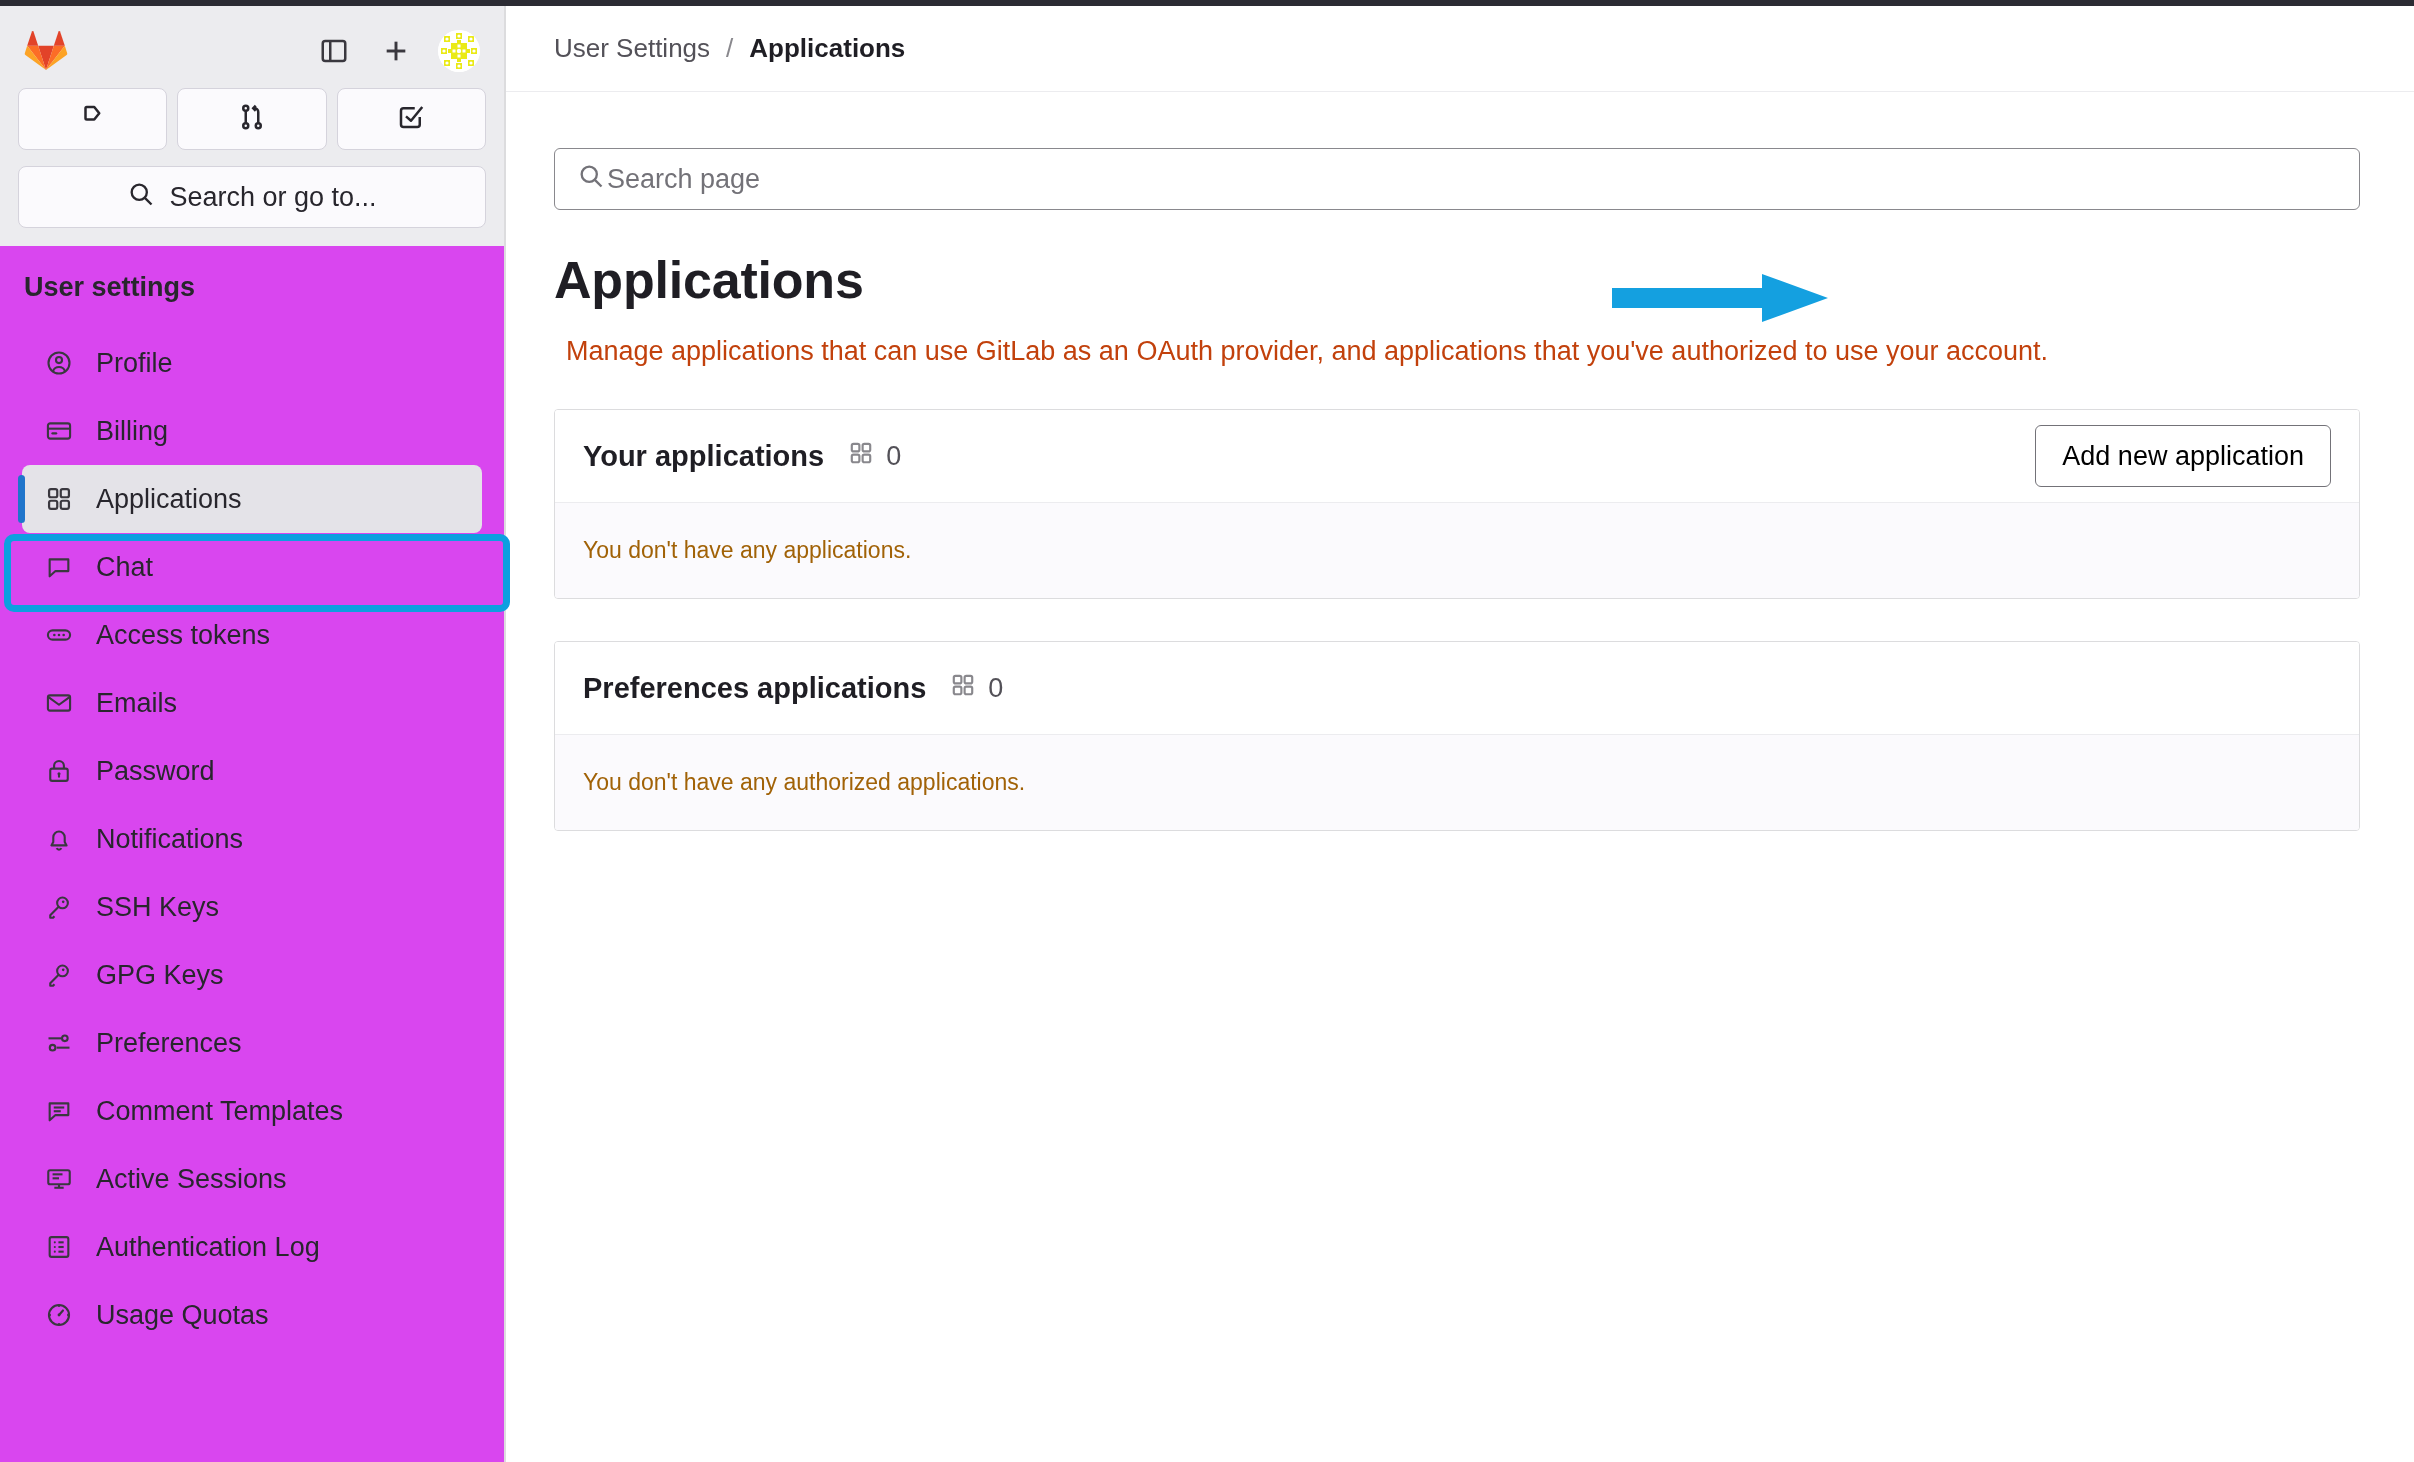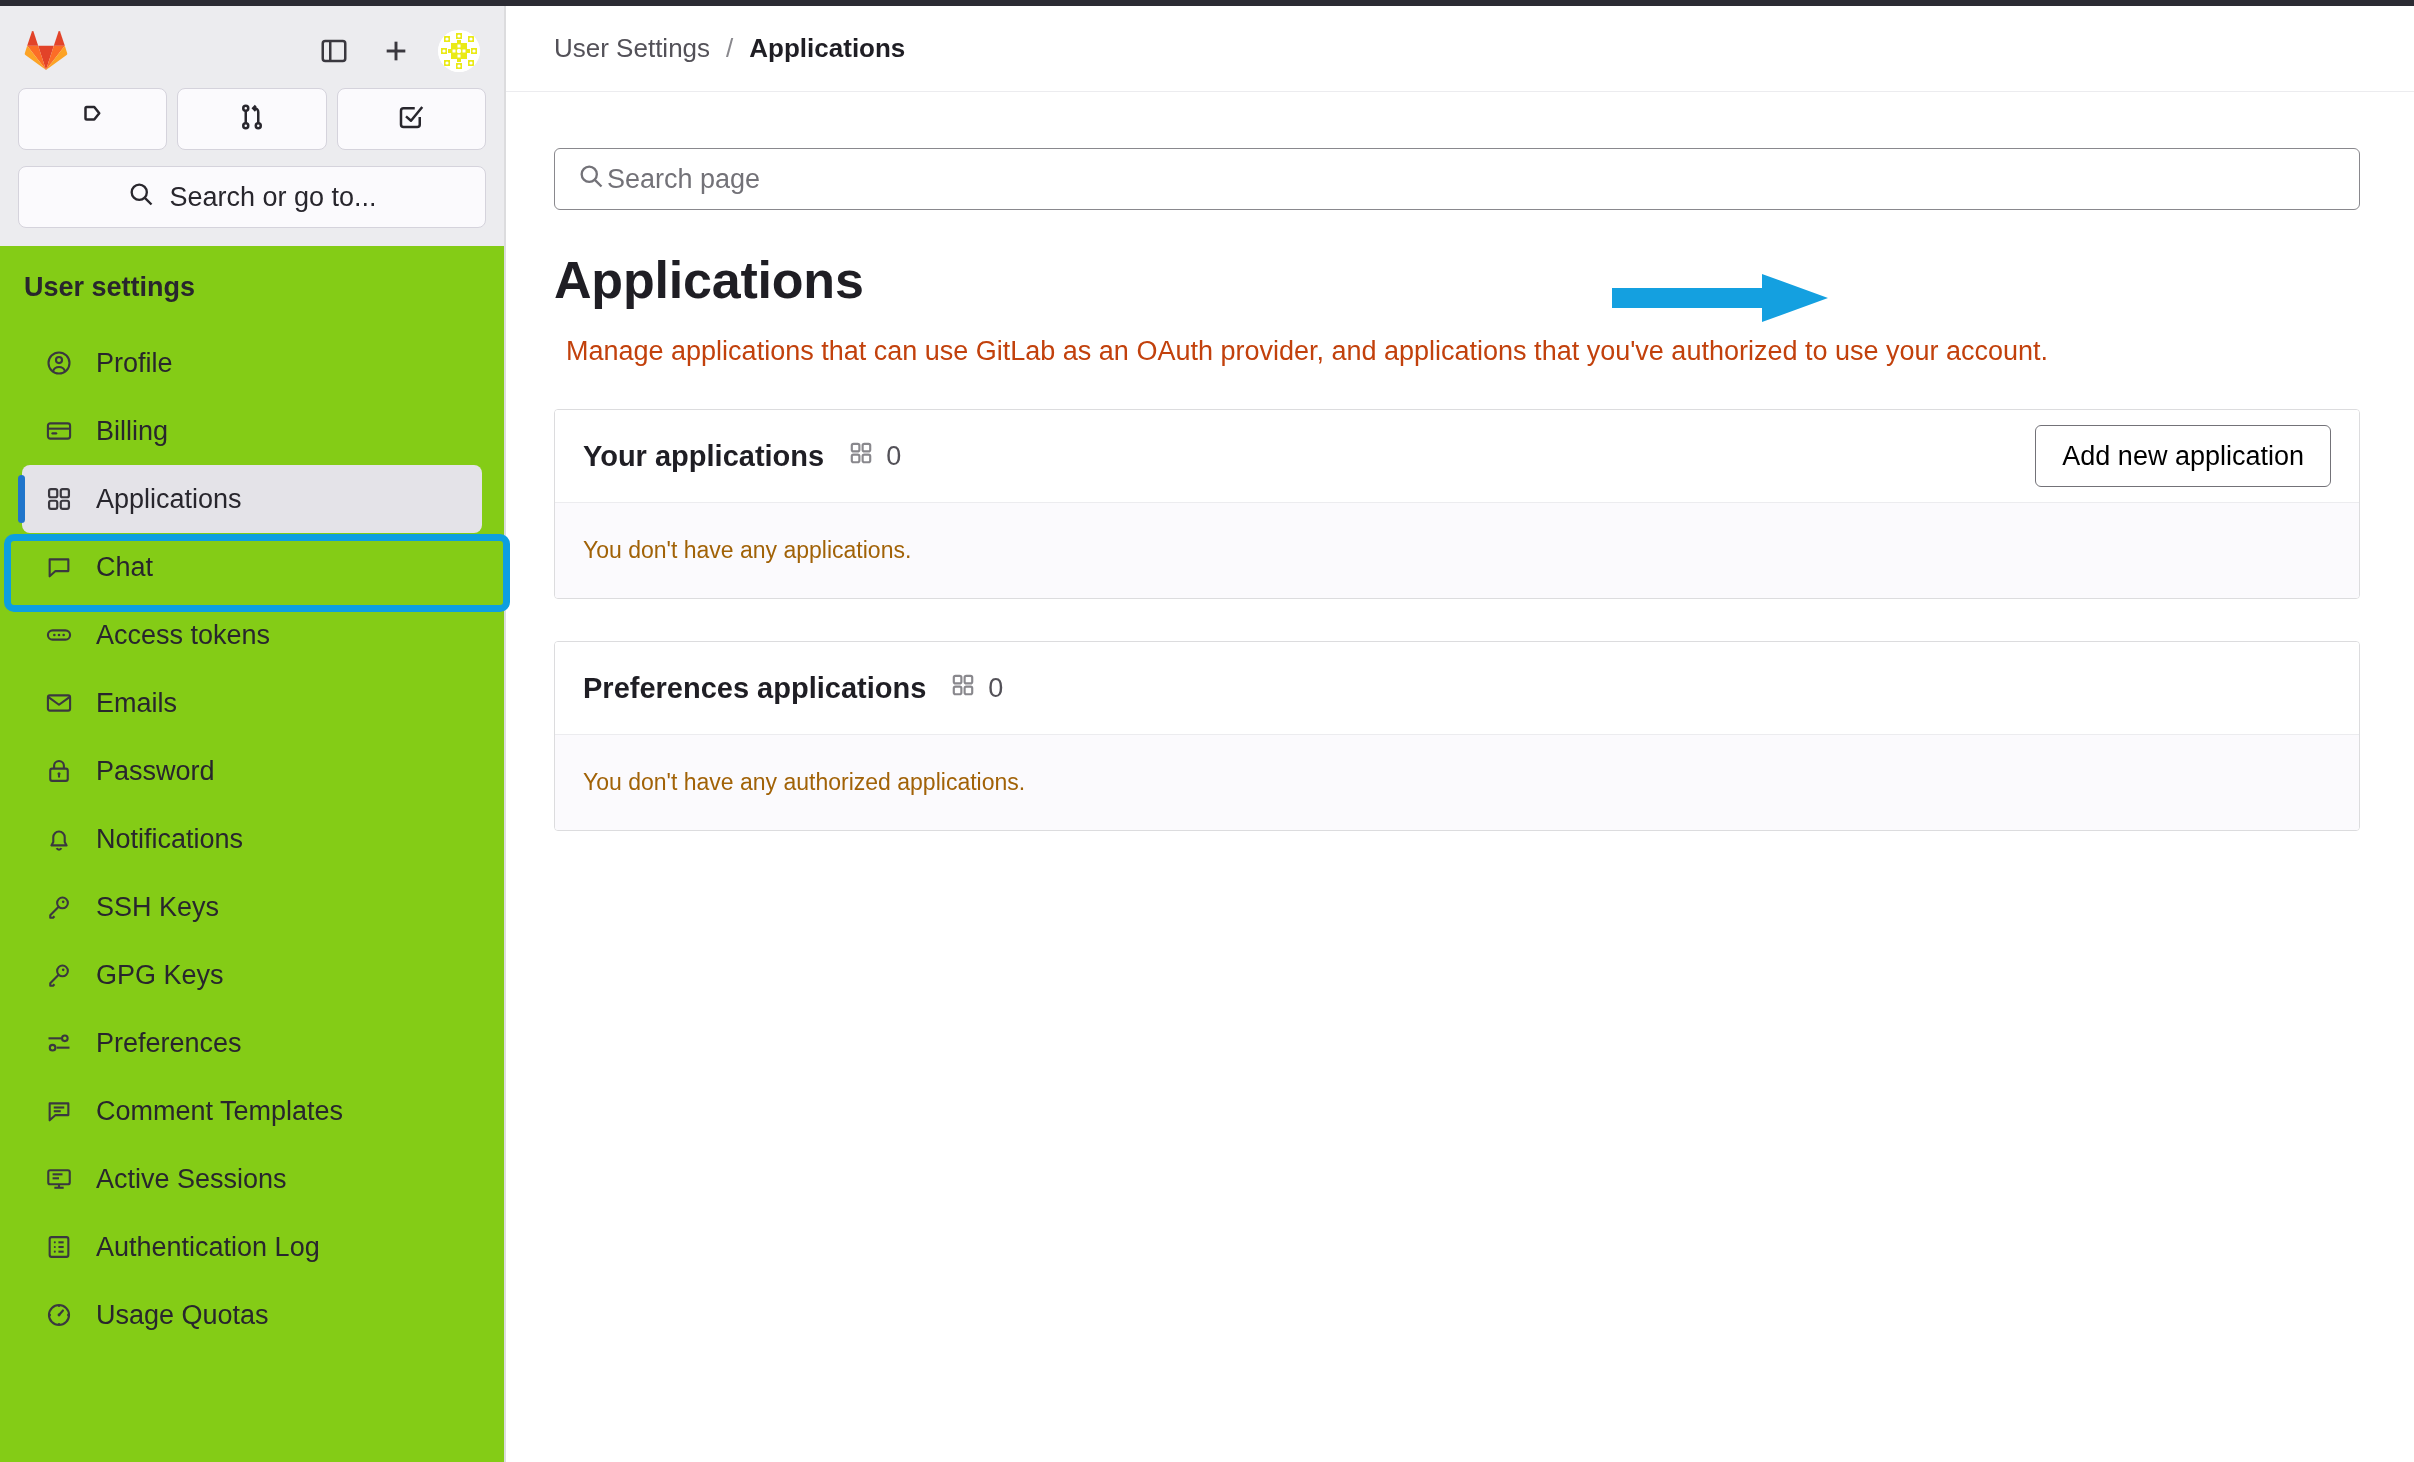--- a/index.html
+++ b/index.html
@@ -24,21 +24,21 @@
     width: 2414px; height: 6px;
     background: #2b2b33;
     z-index: 50;
   }
 
   
   .sidebar {
     position: relative;
     width: 506px;
     height: 1462px;
-    background: #84cc16;
+    background: #d946ef;
     border-right: 2px solid #dcdcde;
     flex: 0 0 506px;
     padding-top: 6px;
   }
   .sb-header {
     background: #ececef;
     padding: 14px 18px 18px 18px;
   }
   .sb-header-row {
     display: flex;

